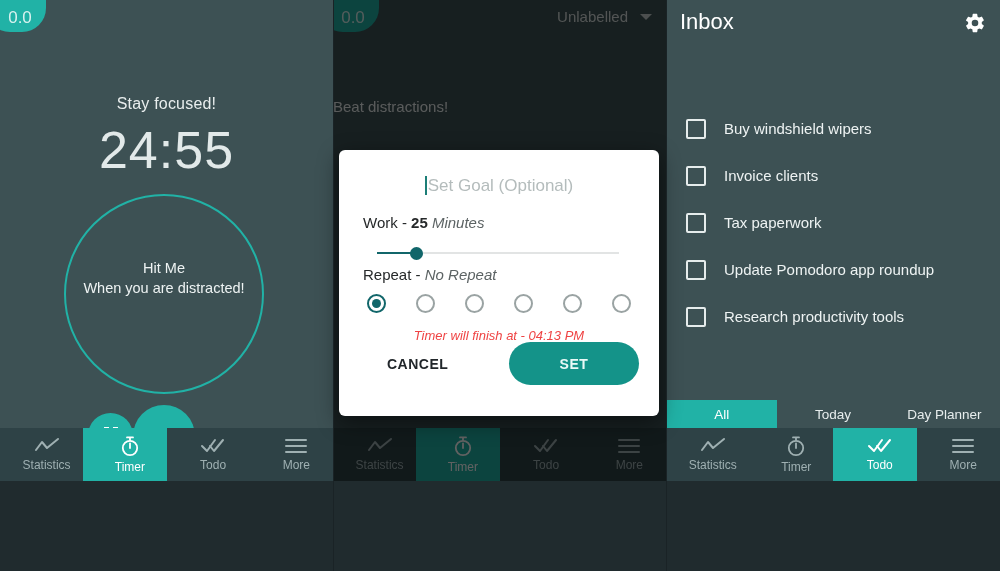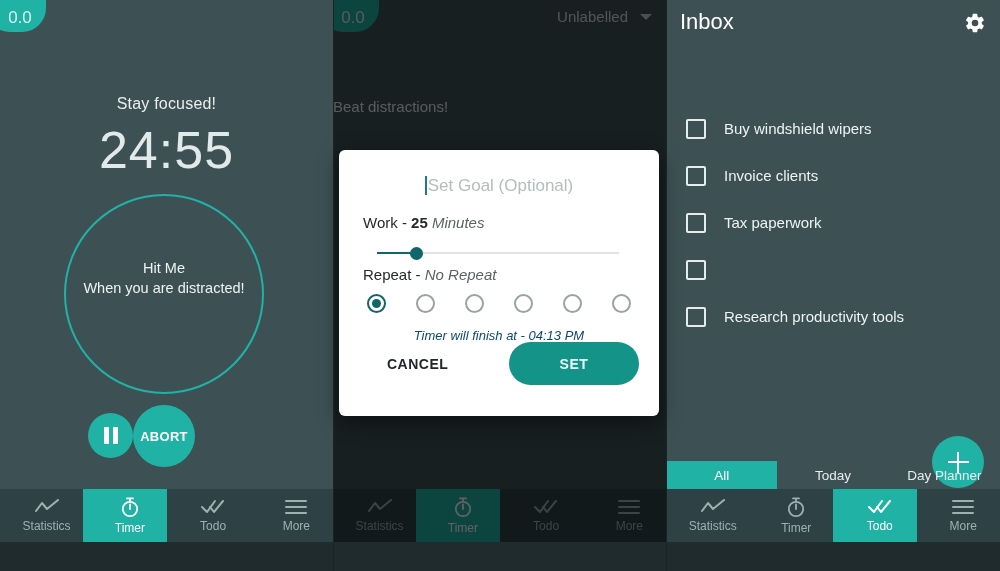--- a/index.html
+++ b/index.html
@@ -1,21 +1,21 @@
 <!DOCTYPE html>
 <html><head>
 <meta charset="utf-8">
 <title>Pomodoro App Screens</title>
 <style>
   html,body{margin:0;padding:0;background:#202b2e;}
   body{width:1000px;height:571px;overflow:hidden;font-family:"Liberation Sans","DejaVu Sans",sans-serif;}
   .stage{position:relative;width:1000px;height:571px;display:flex;}
 
   
-  .panel{position:relative;height:542px;overflow:hidden;background:#3d5154;}
+  .panel{position:relative;height:481px;overflow:hidden;background:#3d5154;}
   .panel.p1{width:333px;}
   .panel.p2{width:333px;background:#3d5154;}
   .panel.p3{width:334px;}
 
   
   .badge{position:absolute;left:-14px;top:-14px;width:60px;height:46px;
          background:#21b2a6;border-radius:0 0 24px 24px;border-bottom-left-radius:24px;
          display:flex;align-items:flex-end;justify-content:center;}
   .badge span{color:#d8f2ef;font-size:17px;line-height:1;padding-bottom:6px;padding-left:8px;}
 
@@ -69,21 +69,21 @@
   .slider .fill{position:absolute;left:0;top:6px;width:40px;height:2px;background:#11666a;}
   .slider .thumb{position:absolute;left:33px;top:1px;width:13px;height:13px;border-radius:50%;background:#11666a;}
   .dlg-replbl{position:absolute;left:24px;top:116px;font-size:15px;color:#26292a;}
   .dlg-replbl i{color:#5c6364;font-style:italic;}
   .radios{position:absolute;left:28px;right:28px;top:144px;display:flex;justify-content:space-between;}
   .radio{width:19px;height:19px;border-radius:50%;border:2px solid #9aa3a3;box-sizing:border-box;
       display:flex;align-items:center;justify-content:center;}
   .radio.sel{border-color:#11666a;}
   .radio.sel:after{content:"";width:9px;height:9px;border-radius:50%;background:#11666a;}
   .dlg-finish{position:absolute;left:0;right:0;top:178px;text-align:center;font-size:13px;
-      color:#0c4a6e;font-style:italic;}
+      color:#ef4444;font-style:italic;}
   .dlg-cancel{position:absolute;left:48px;top:206px;font-size:14px;font-weight:bold;color:#21262a;
       letter-spacing:.5px;}
   .dlg-set{position:absolute;left:170px;top:192px;width:130px;height:43px;border-radius:22px;
       background:#149389;color:#eafaf7;font-size:14px;font-weight:bold;letter-spacing:.6px;
       display:flex;align-items:center;justify-content:center;}
 
   
   .p3 .title{position:absolute;left:14px;top:9px;font-size:22px;color:#ffffff;}
   .gear{position:absolute;right:14px;top:12px;width:22px;height:22px;}
   .todolist{position:absolute;left:0;right:0;top:105px;}
@@ -239,20 +239,21 @@
       <div class="todoitem">
         <span class="cbox"></span>
         <span class="todotext">Invoice clients</span>
       </div>
       <div class="todoitem">
         <span class="cbox"></span>
         <span class="todotext">Tax paperwork</span>
       </div>
       <div class="todoitem">
         <span class="cbox"></span>
+        <span class="todotext">Update Pomodoro app roundup</span>
       </div>
       <div class="todoitem">
         <span class="cbox"></span>
         <span class="todotext">Research productivity tools</span>
       </div>
     </div>
 
     <div class="fab">
       <span></span>
     </div>

